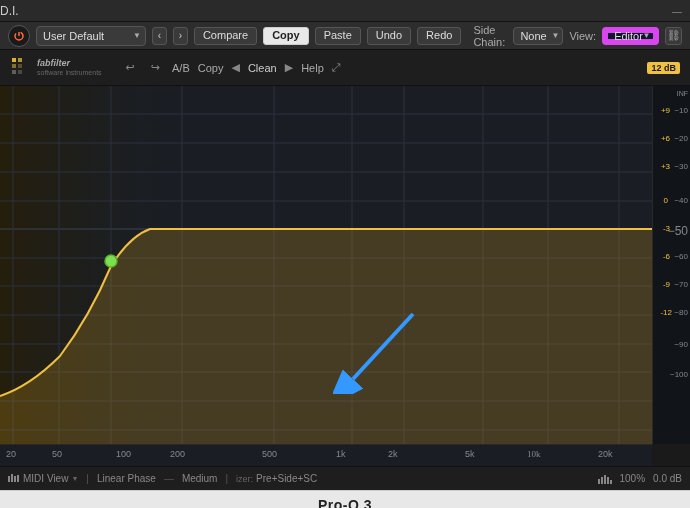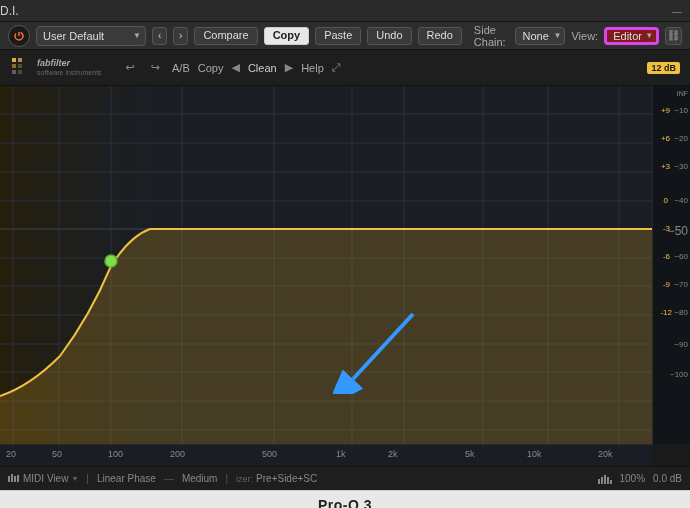--- a/index.html
+++ b/index.html
@@ -146,22 +146,22 @@
       right: 3px;
       font-size: 8px;
       color: #aaa;
     }
 
     .view-label {
       color: #aaa;
       font-size: 11px;
     }
     .view-dropdown {
-      background: #7f1d1d;
-      border: 3px solid #d946ef;
+      background: #0f172a;
+      border: 6px solid #d946ef;
       border-radius: 4px;
       color: #ddd;
       font-size: 11px;
       padding: 1px 16px 1px 6px;
       height: 18px;
       cursor: pointer;
       position: relative;
       display: flex;
       align-items: center;
       min-width: 55px;
@@ -570,27 +570,27 @@
       </marker>
     </defs>
     <line x1="80" y1="10" x2="20" y2="75" stroke="#3399ff" stroke-width="4" marker-end="url(#arrowhead)"></line>
   </svg>
 
 </div>
 
 <div style="background:#1a1e24;height:22px;position:relative;border-top:1px solid #2a2a2a;margin-right:38px;">
   <span style="position:absolute;left:6px;color:#888;font-size:9px;top:4px;">20</span>
   <span style="position:absolute;left:52px;color:#888;font-size:9px;top:4px;">50</span>
-  <span style="position:absolute;left:108px;color:#888;font-size:9px;top:4px;">100</span>
+  <span style="position:absolute;left:116px;color:#888;font-size:9px;top:4px;">100</span>
   <span style="position:absolute;left:170px;color:#888;font-size:9px;top:4px;">200</span>
   <span style="position:absolute;left:262px;color:#888;font-size:9px;top:4px;">500</span>
   <span style="position:absolute;left:336px;color:#888;font-size:9px;top:4px;">1k</span>
   <span style="position:absolute;left:388px;color:#888;font-size:9px;top:4px;">2k</span>
   <span style="position:absolute;left:465px;color:#888;font-size:9px;top:4px;">5k</span>
-  <span style="position:absolute;left:527px;color:#888;font-size:9px;top:4px;">10k</span>
+  <span style="position:absolute;left:527px;color:#888;font-size:9px;top:4px;font-family:Liberation Serif, serif;">10k</span>
   <span style="position:absolute;left:598px;color:#888;font-size:9px;top:4px;">20k</span>
 </div>
 
 <div class="status-bar">
   <div class="status-item">
     <svg width="12" height="10" viewBox="0 0 12 10">
       <rect x="0" y="2" width="2" height="6" fill="#888"></rect>
       <rect x="3" y="0" width="2" height="8" fill="#888"></rect>
       <rect x="6" y="2" width="2" height="6" fill="#888"></rect>
       <rect x="9" y="1" width="2" height="7" fill="#888"></rect>

